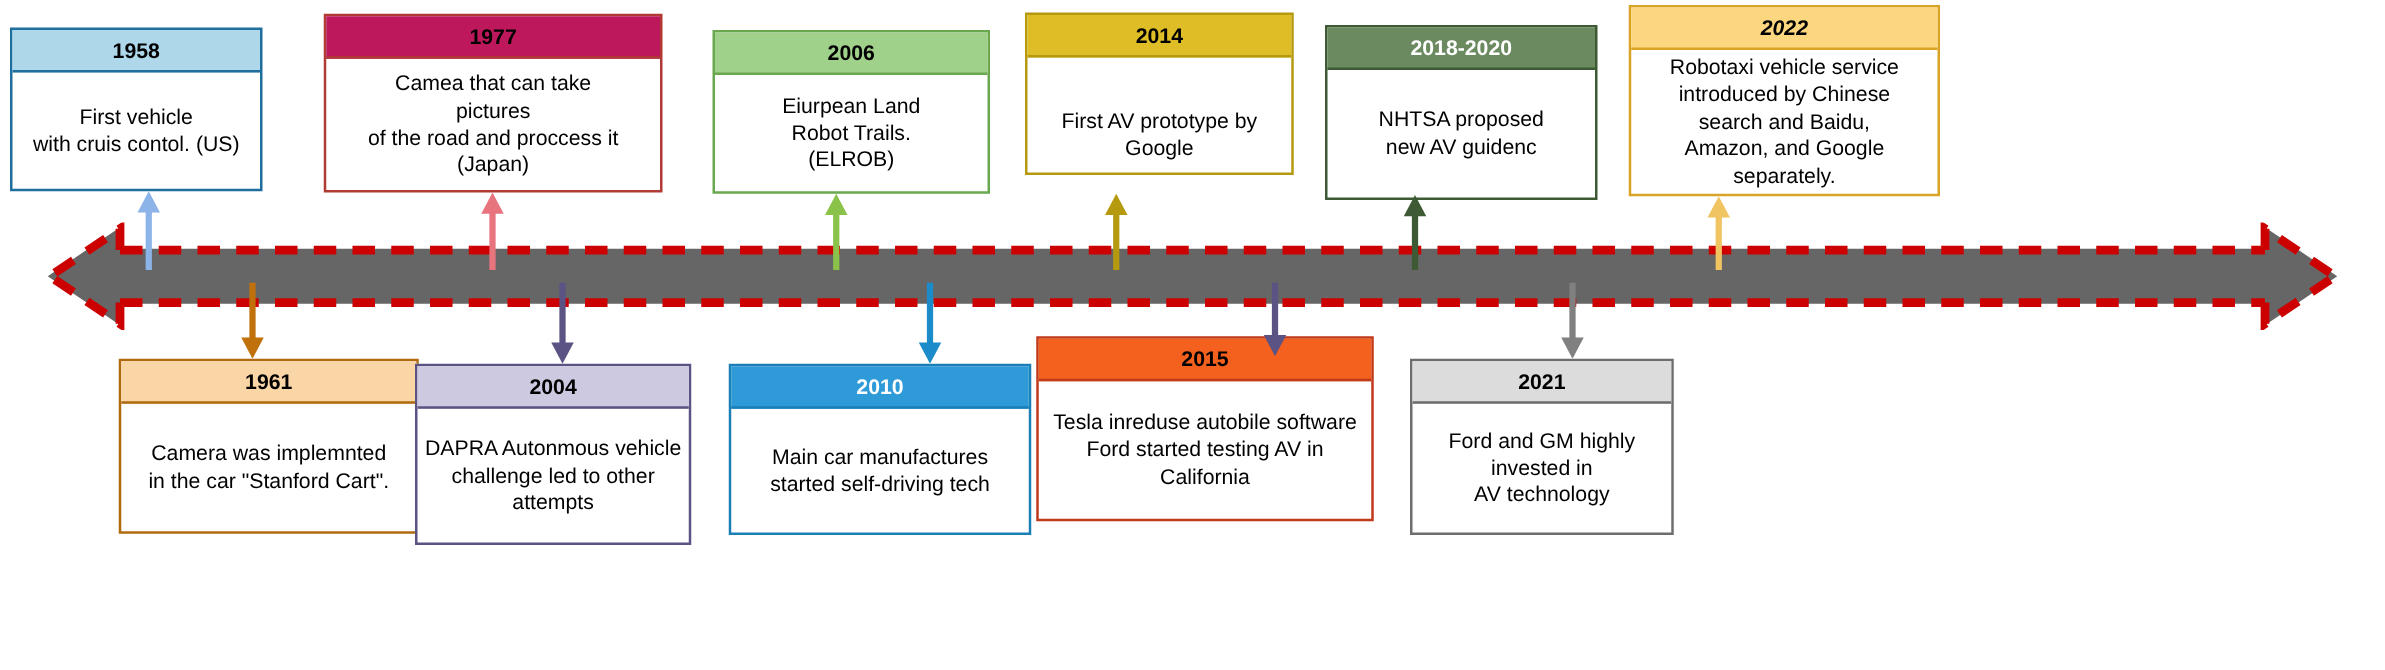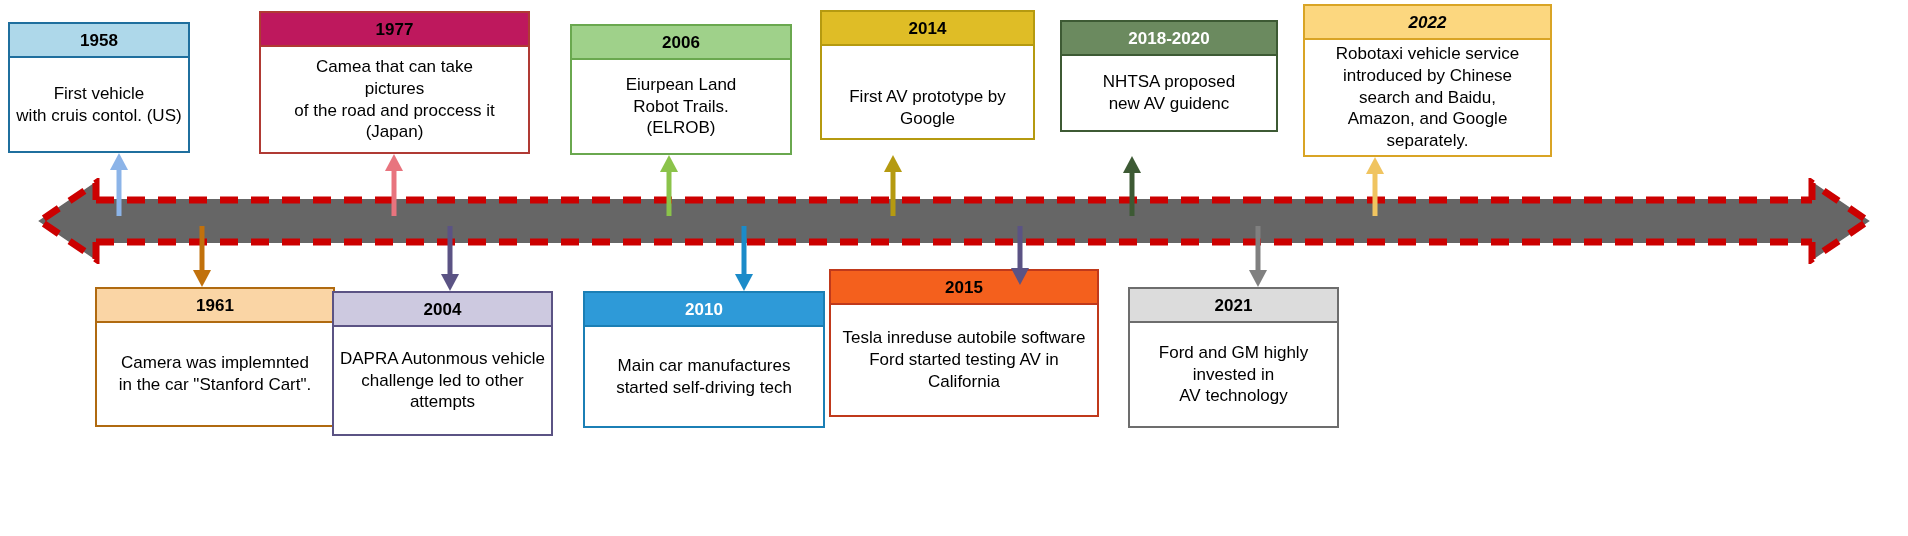--- a/index.html
+++ b/index.html
@@ -79,21 +79,21 @@
       <polyline points="96,22 96,5 40,43" fill="none" stroke="#cc0000" stroke-width="7" stroke-dasharray="18,13" stroke-linecap="butt"></polyline>
       <line x1="96" y1="22" x2="1812" y2="22" stroke="#cc0000" stroke-width="7" stroke-dasharray="18,13"></line>
       <polyline points="1812,22 1812,5 1868,43" fill="none" stroke="#cc0000" stroke-width="7" stroke-dasharray="18,13" stroke-linecap="butt"></polyline>
       <line x1="96" y1="64" x2="1812" y2="64" stroke="#cc0000" stroke-width="7" stroke-dasharray="18,13"></line>
       <polyline points="96,64 96,81 40,43" fill="none" stroke="#cc0000" stroke-width="7" stroke-dasharray="18,13" stroke-linecap="butt"></polyline>
       <polyline points="1812,64 1812,81 1868,43" fill="none" stroke="#cc0000" stroke-width="7" stroke-dasharray="18,13" stroke-linecap="butt"></polyline>
     </svg>
   </div>
 
   <div id="above-layer">
-      <div class="event-box" style="left: 8px; top: 22px; width: 182px; height: 131px; border-color: rgb(31, 111, 158);">
+      <div class="event-box" style="left: 8px; top: 22px; width: 202px; height: 131px; border-color: rgb(31, 111, 158);">
         <div class="event-header" style="background: rgb(174, 216, 234); color: rgb(0, 0, 0); border-bottom-color: rgb(31, 111, 158);">1958</div>
         <div class="event-body">First vehicle
 with cruis contol. (US)</div>
       </div>
       <div class="event-box" style="left: 259px; top: 11px; width: 271px; height: 143px; border-color: rgb(176, 58, 52);">
         <div class="event-header" style="background: #be185d; color: rgb(0, 0, 0); border-bottom-color: rgb(176, 58, 52);">1977</div>
         <div class="event-body">Camea that can take
 pictures
 of the road and proccess it
 (Japan)</div>
@@ -102,21 +102,21 @@
         <div class="event-header" style="background: rgb(159, 209, 138); color: rgb(0, 0, 0); border-bottom-color: rgb(106, 168, 79);">2006</div>
         <div class="event-body">Eiurpean Land
 Robot Trails.
 (ELROB)</div>
       </div>
       <div class="event-box" style="left: 820px; top: 10px; width: 215px; height: 130px; border-color: rgb(181, 154, 16); gap: 32px;">
         <div class="event-header" style="background: rgb(223, 189, 38); color: rgb(0, 0, 0); border-bottom-color: rgb(181, 154, 16);">2014</div>
         <div class="event-body">First AV prototype by
 Google</div>
       </div>
-      <div class="event-box" style="left: 1060px; top: 20px; width: 218px; height: 112px; border-color: rgb(61, 90, 52);">
+      <div class="event-box" style="left: 1060px; top: 20px; width: 218px; height: 140px; border-color: rgb(61, 90, 52);">
         <div class="event-header" style="background: rgb(107, 138, 95); color: rgb(255, 255, 255); border-bottom-color: rgb(61, 90, 52);">2018-2020</div>
         <div class="event-body">NHTSA  proposed
 new AV guidenc</div>
       </div>
       <div class="event-box" style="left: 1303px; top: 4px; width: 249px; height: 153px; border-color: rgb(217, 164, 37);">
         <div class="event-header" style="background: rgb(252, 215, 127); color: rgb(0, 0, 0); border-bottom-color: rgb(217, 164, 37); font-style: italic;">2022</div>
         <div class="event-body">Robotaxi vehicle service
 introduced by Chinese
 search and Baidu,
 Amazon, and Google

